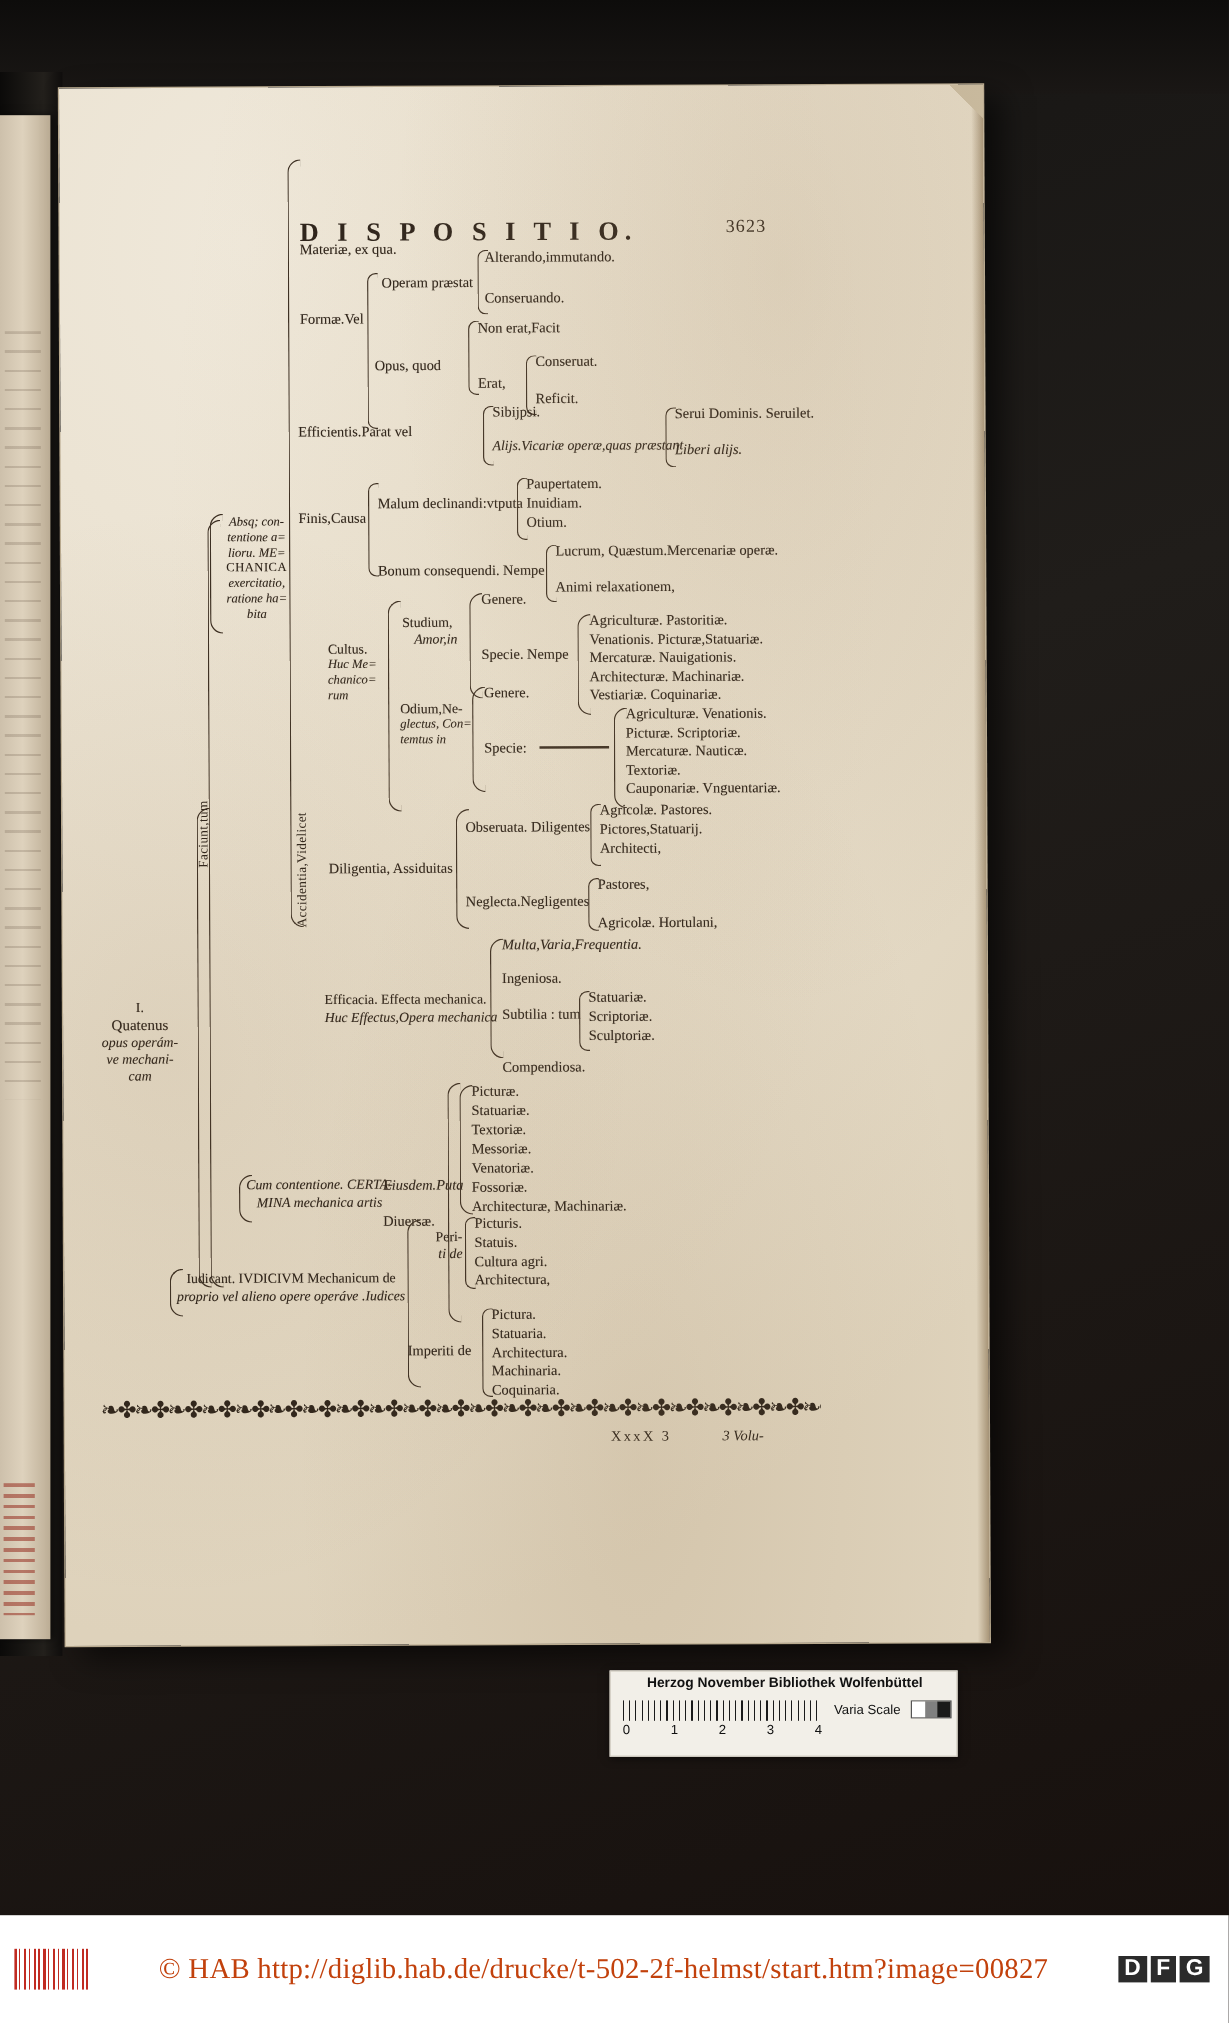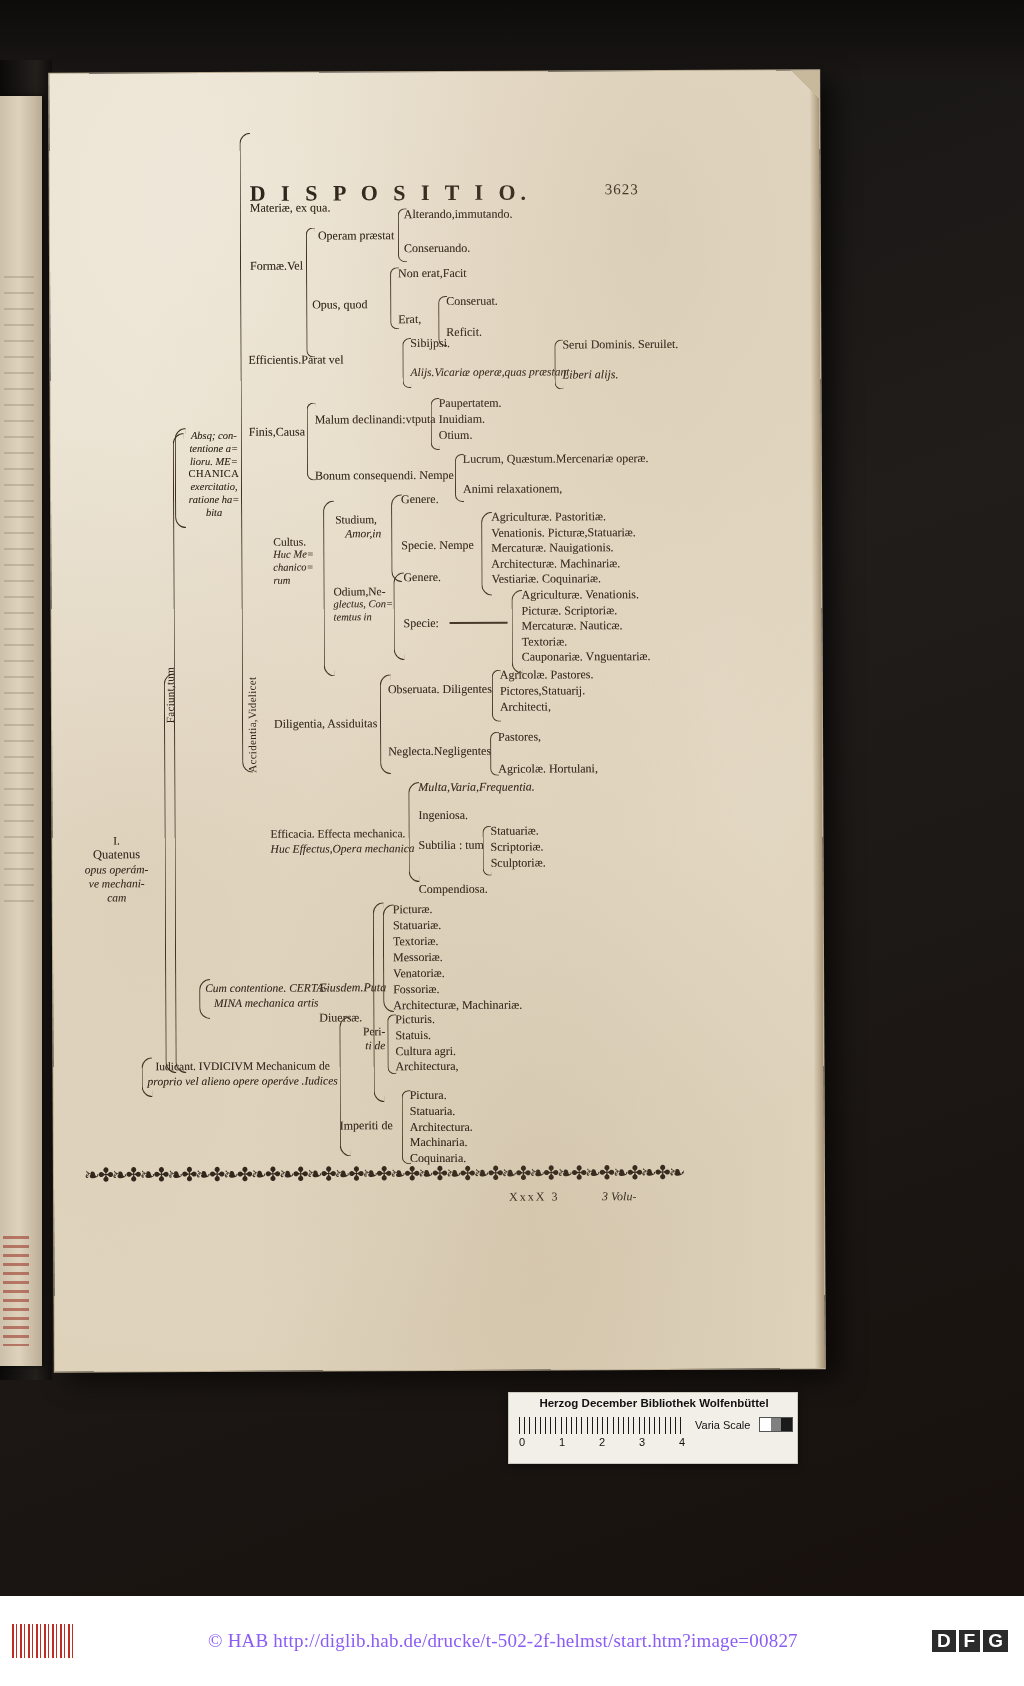--- a/index.html
+++ b/index.html
@@ -188,21 +188,21 @@
     font-family:"Liberation Serif", serif;
   }
   #banner-barcode {
     width:62px; height:34px; margin-left:12px;
     background:
       repeating-linear-gradient(90deg,#c02b22 0 2px, #ffffff 2px 4px,
                                 #c02b22 4px 5px, #ffffff 5px 8px);
   }
   #banner-credit {
     flex:1; text-align:center;
-    font-size:19px; color:#8b5cf6; letter-spacing:.2px;
+    font-size:24px; color:#c2410c; letter-spacing:.2px;
   }
   #banner-dfg {
     margin-right:16px; display:flex; gap:3px; align-items:center;
   }
   #banner-dfg b {
     display:inline-block; background:#2b2b2b; color:#fff;
     font-family:"Liberation Sans", sans-serif;
     font-size:19px; font-weight:700; padding:1px 5px; line-height:1.1;
   }
 </style>
@@ -496,21 +496,21 @@
     </div>
 
     <div id="ornament">❧✤❧✤❧✤❧✤❧✤❧✤❧✤❧✤❧✤❧✤❧✤❧✤❧✤❧✤❧✤❧✤❧✤❧✤❧✤❧✤❧✤❧✤❧✤❧✤❧✤❧</div>
     <div class="foot-sig">XxxX  3</div>
     <div class="foot-cw">3 Volu-</div>
 
   </div>
 </div>
 
 <div id="colorbar-card">
-  <div id="colorbar-title">Herzog December Bibliothek Wolfenbüttel</div>
+  <div id="colorbar-title">Herzog November Bibliothek Wolfenbüttel</div>
   <div id="colorbar-ruler"></div>
   <div id="colorbar-numbers">
     <span style="left:0px;">0</span>
     <span style="left:40px;">1</span>
     <span style="left:80px;">2</span>
     <span style="left:120px;">3</span>
     <span style="left:160px;">4</span>
   </div>
   <div id="grayscale-label">Varia Scale</div>
   <div id="grayscale-patches">

